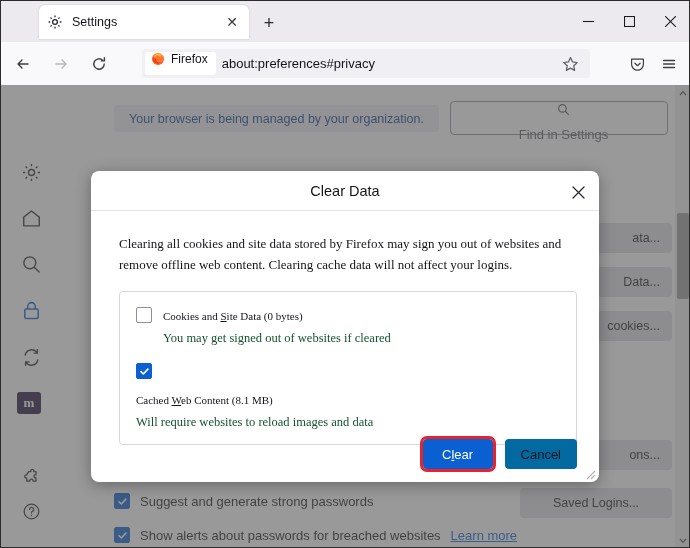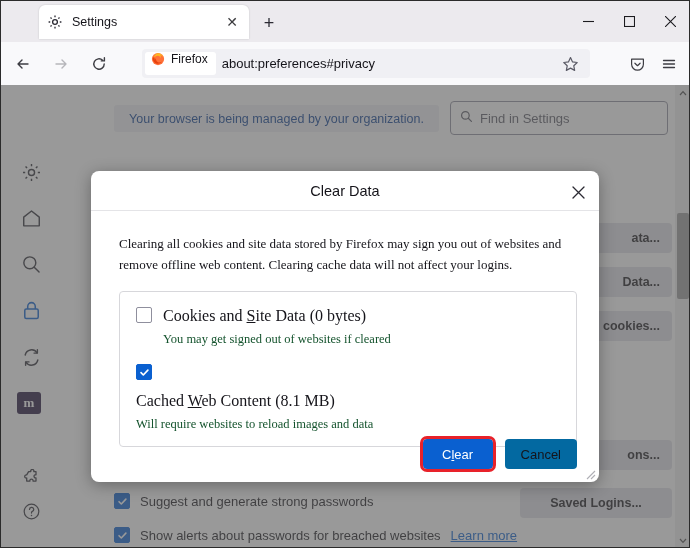--- a/index.html
+++ b/index.html
@@ -94,21 +94,21 @@
 
   .org-notice {
     position: absolute; left: 113px; top: 20px; width: 325px; height: 27px;
     background: #f0f0f4; border-radius: 3px;
     display: flex; align-items: center; justify-content: center;
     font-size: 12.5px; color: #0a3d91;
   }
   .find-box {
     position: absolute; left: 449px; top: 16px; width: 218px; height: 34px;
     border: 1px solid #8f8f9d; border-radius: 4px; background: #ffffff;
-    display: flex; align-items: center; padding-left: 9px; gap: 7px;
+    display: flex; align-items: center; padding-left: 9px; gap: 7px; flex-direction: column;
   }
   .find-ph { font-size: 13px; color: #5b5b66; }
 
   
   .sidebar {
     position: absolute; left: 0; top: 0; width: 58px; height: 464px;
   }
   .side-item {
     position: absolute; left: 16px; width: 28px; height: 28px;
     display: flex; align-items: center; justify-content: center; color: #2b2a33;
@@ -120,21 +120,20 @@
     display: flex; align-items: center; justify-content: center;
     font-size: 13px; font-weight: 700; font-family: "Liberation Serif", serif;
   }
 
   
   .pgbtn {
     position: absolute; background: #e0e0e6; border-radius: 4px;
     display: flex; align-items: center; justify-content: flex-end;
     padding-right: 12px; font-size: 12.5px; color: #15141a; height: 30px;
     white-space: nowrap;
-    font-weight: bold;
   }
 
   
   .cbrow {
     position: absolute; left: 113px; display: flex; align-items: center; gap: 10px;
     font-size: 13px; color: #15141a; white-space: nowrap;
   }
   .cbx {
     width: 16px; height: 16px; border-radius: 2px; flex: 0 0 auto;
     background: #0a60d0; border: 1px solid #0a60d0;
@@ -187,21 +186,21 @@
   }
   .opt { display: flex; align-items: flex-start; gap: 11px; }
   .opt + .opt { margin-top: 16px; flex-direction: column; }
   .opt-box {
     width: 16px; height: 16px; border-radius: 2px; margin-top: 1px; flex: 0 0 auto;
     display: flex; align-items: center; justify-content: center;
   }
   .opt-box.off { background: #ffffff; border: 1px solid #8f8f9d; }
   .opt-box.on  { background: #0a60d0; border: 1px solid #0a60d0; }
   .opt-text { flex: 1 1 auto; }
-  .opt-label { font-size: 16px; color: #15141a; line-height: 1.2; }
+  .opt-label { font-size: 11px; color: #15141a; line-height: 1.2; }
   .opt-sub { font-size: 12.5px; color: #14532d; margin-top: 7px; line-height: 1.2; }
   .uline { text-decoration: underline; }
 
   .dlg-footer {
     position: absolute; left: 0; right: 0; bottom: 0; height: 56px;
     display: flex; align-items: center; justify-content: flex-end;
     padding-right: 22px; gap: 12px;
   }
   .btn {
     height: 30px; min-width: 70px; border-radius: 4px; font-size: 13px;

